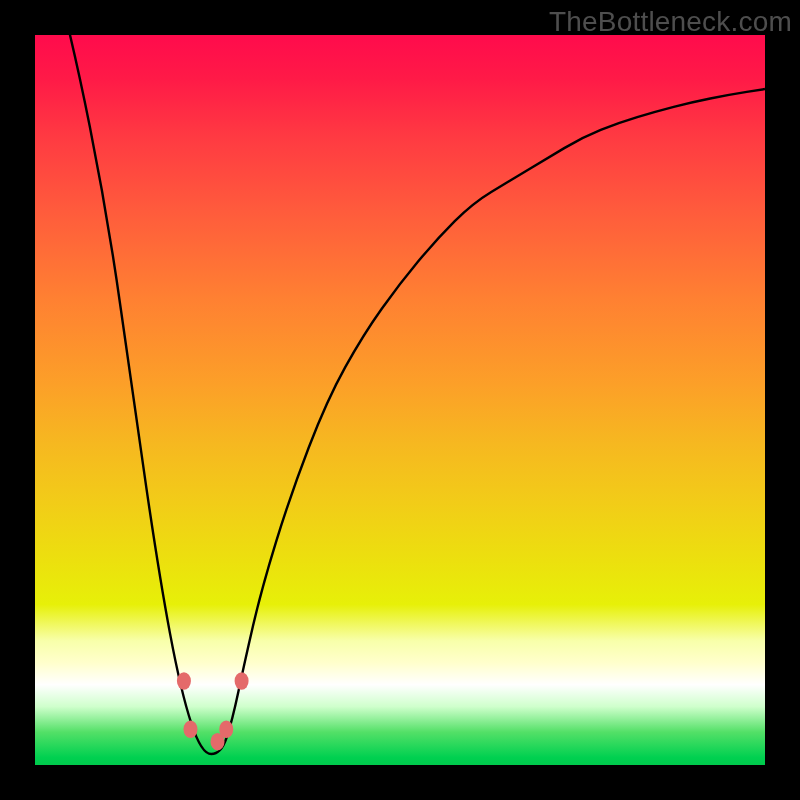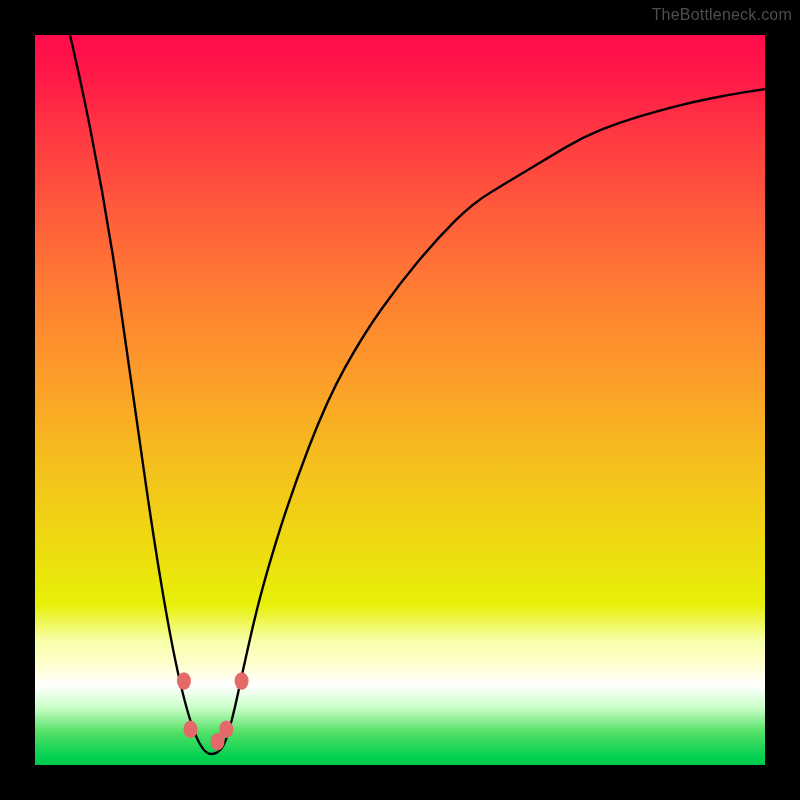--- a/index.html
+++ b/index.html
@@ -49,21 +49,21 @@
     left: 0;
     top: 0;
     width: 730px;
     height: 730px;
   }
   .watermark {
     position: absolute;
     top: 6px;
     right: 8px;
     color: #4E4E4E;
-    font-size: 16px;
+    font-size: 28px;
     letter-spacing: 0.2px;
     font-weight: 500;
   }
 </style>
 </head>
 <body>
 
 <div class="canvas-wrap">
 
   <div class="plot-area">

